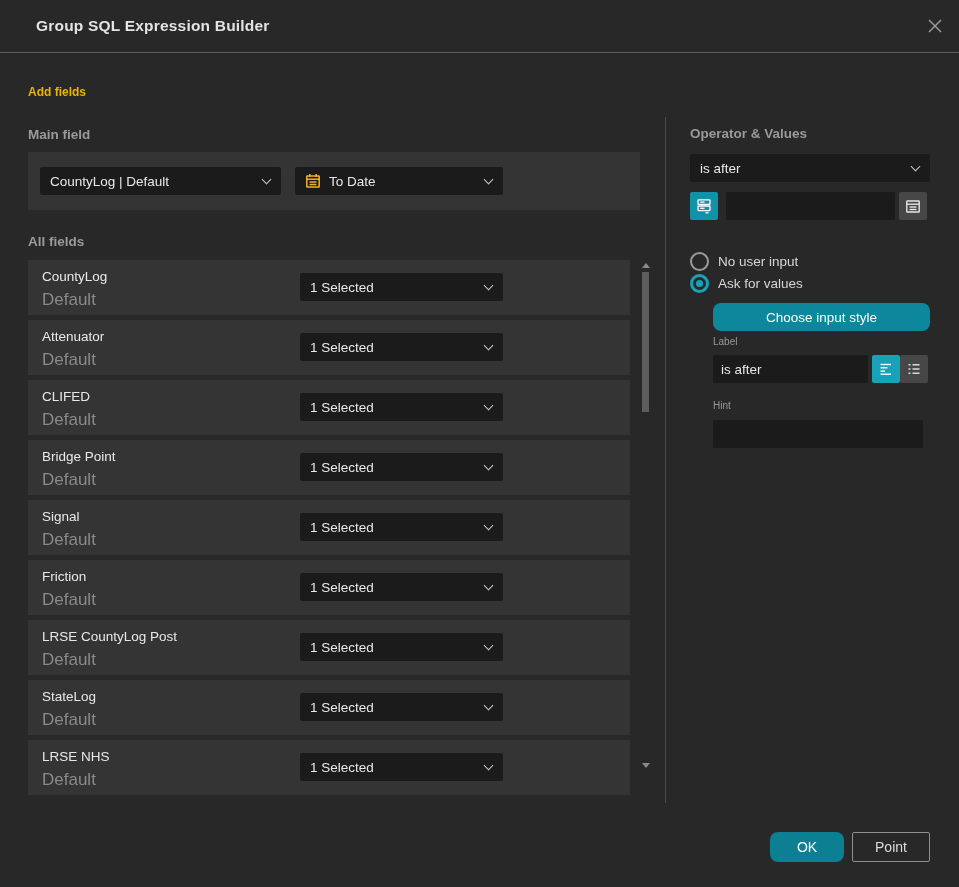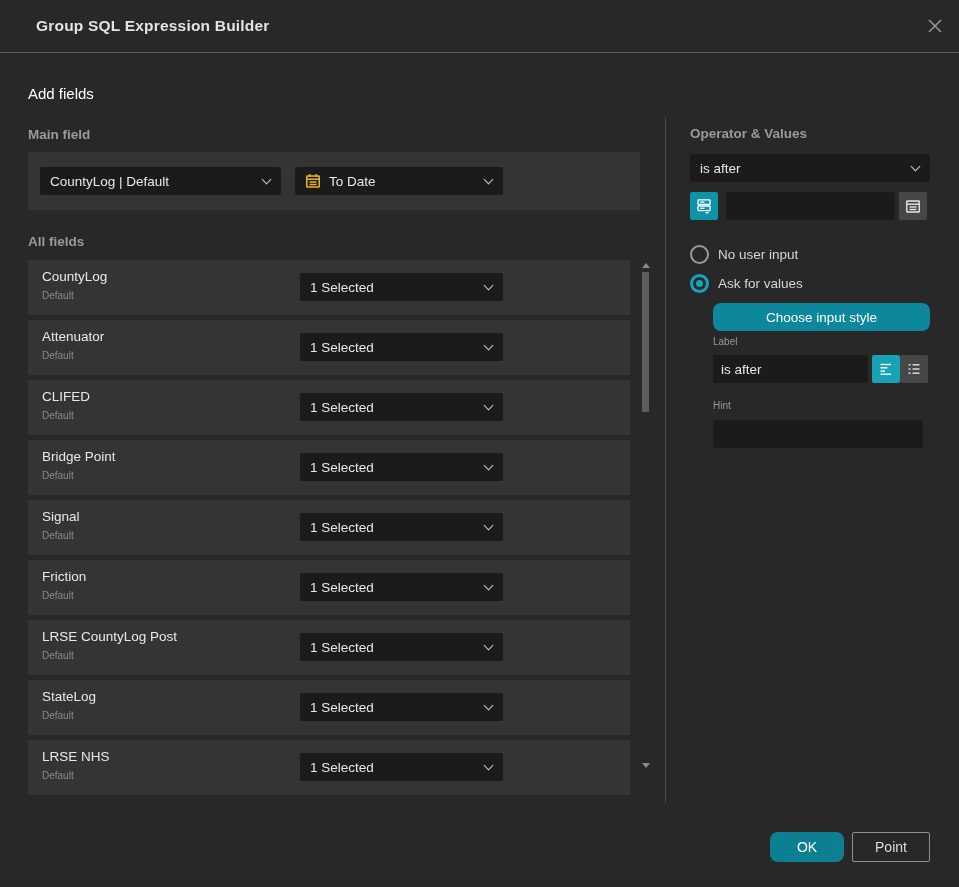--- a/index.html
+++ b/index.html
@@ -5,38 +5,38 @@
   html,body{margin:0;padding:0;background:#1e1e1e;}
   .dialog{
     position:relative;width:959px;height:887px;background:#282828;
     font-family:"Liberation Sans", sans-serif;color:#e8e8e8;overflow:hidden;
   }
   
   .header{position:absolute;top:0;left:0;right:0;height:52px;border-bottom:1px solid #5d5d5d;}
   .title{position:absolute;left:16px;top:0;line-height:52px;font-size:15.5px;font-weight:700;color:#e3e3e3;letter-spacing:.2px;margin-left:20px;}
   .close-btn{position:absolute;right:14px;top:16px;width:20px;height:20px;cursor:pointer;display:flex;align-items:center;justify-content:center;}
   
-  .h-add{position:absolute;left:28px;top:85px;font-size:15px;font-weight:400;color:#ffffff;}
+  .h-add{position:absolute;left:28px;top:85px;font-size:12px;font-weight:700;color:#eab308;}
   .sec-label{position:absolute;font-size:13.5px;font-weight:700;color:#9a9a9a;}
   .sub-label{position:absolute;font-size:10px;color:#999;}
   
   .select{
     position:absolute;height:28px;background:#1b1b1b;border-radius:2px;
     color:#e8e8e8;font-size:13.5px;display:flex;align-items:center;
     padding:0 26px 0 10px;box-sizing:border-box;cursor:pointer;white-space:nowrap;
   }
   .chev{position:absolute;right:11px;top:9px;width:6px;height:6px;
     border-right:1.6px solid #c9c9c9;border-bottom:1.6px solid #c9c9c9;transform:rotate(45deg);}
   .select .cal{margin-right:8px;display:flex;}
   
   .main-panel{position:absolute;left:28px;top:152px;width:612px;height:58px;background:#343434;}
   
   .row{position:absolute;left:28px;width:602px;height:55px;background:#343434;}
   .row .name{position:absolute;left:14px;top:9px;font-size:13.5px;color:#e8e8e8;}
-  .row .sub{position:absolute;left:14px;top:30px;font-size:10px;color:#8a8a8a;}
+  .row .sub{position:absolute;left:14px;top:30px;font-size:17px;color:#8a8a8a;}
   .row .select{left:272px;top:13px;width:203px;}
   
   .scrollbar{position:absolute;left:640px;top:261px;width:12px;height:509px;}
   .sb-up{position:absolute;top:2px;left:2px;width:0;height:0;
     border-left:4px solid transparent;border-right:4px solid transparent;border-bottom:5px solid #8a8a8a;}
   .sb-down{position:absolute;bottom:2px;left:2px;width:0;height:0;
     border-left:4px solid transparent;border-right:4px solid transparent;border-top:5px solid #8a8a8a;}
   .sb-thumb{position:absolute;left:2px;top:11px;width:7px;height:140px;background:#5d5d5d;}
   
   .v-divider{position:absolute;left:665px;top:117px;width:1px;height:686px;background:#4a4a4a;}
@@ -202,21 +202,21 @@
   <input class="text-input" style="left: 726px; top: 192px; width: 169px;" type="text" value="">
   <div class="icon-btn gray" style="left:899px;top:192px;">
     <svg width="16" height="16" viewBox="0 0 16 16" fill="none" stroke="#e6e6e6" stroke-width="1.4">
       <rect x="1.8" y="3" width="12.4" height="11" rx="0.5"></rect>
       <line x1="1.8" y1="6.2" x2="14.2" y2="6.2"></line>
       <line x1="4.5" y1="9" x2="11.5" y2="9"></line>
       <line x1="4.5" y1="11.5" x2="11.5" y2="11.5"></line>
     </svg>
   </div>
 
-  <div class="radio-row" style="top:245px;">
+  <div class="radio-row" style="top:252px;">
     <span class="radio"></span>
     <span class="radio-label">No user input</span>
   </div>
   <div class="radio-row" style="top:274px;">
     <span class="radio checked">
         <span class="radio-dot"></span>
       </span>
     <span class="radio-label">Ask for values</span>
   </div>
 

